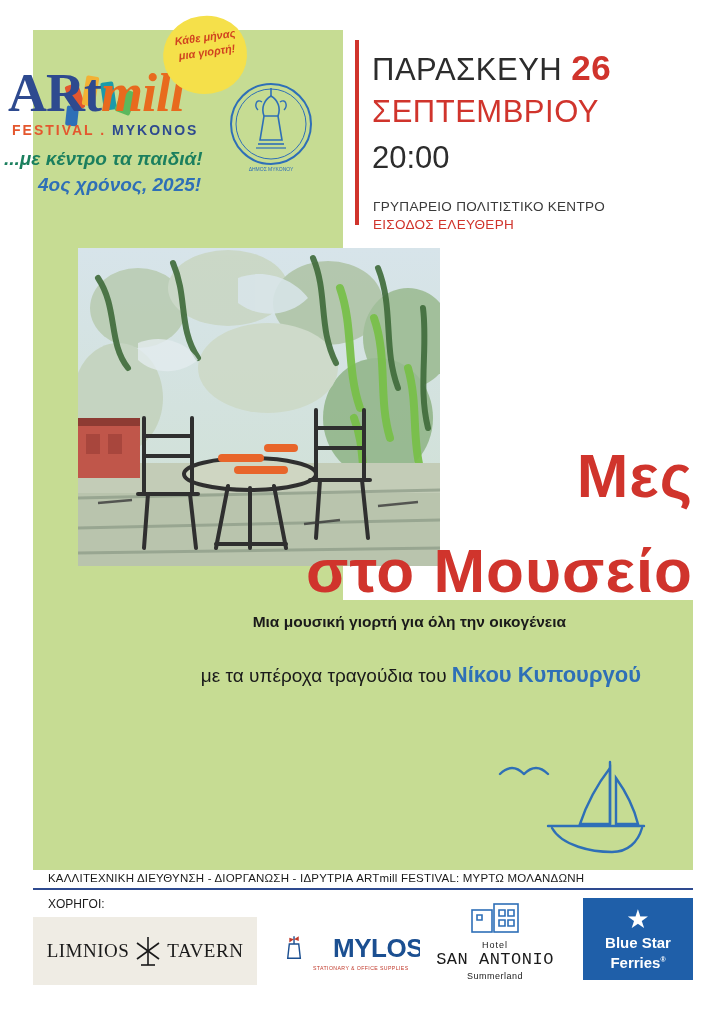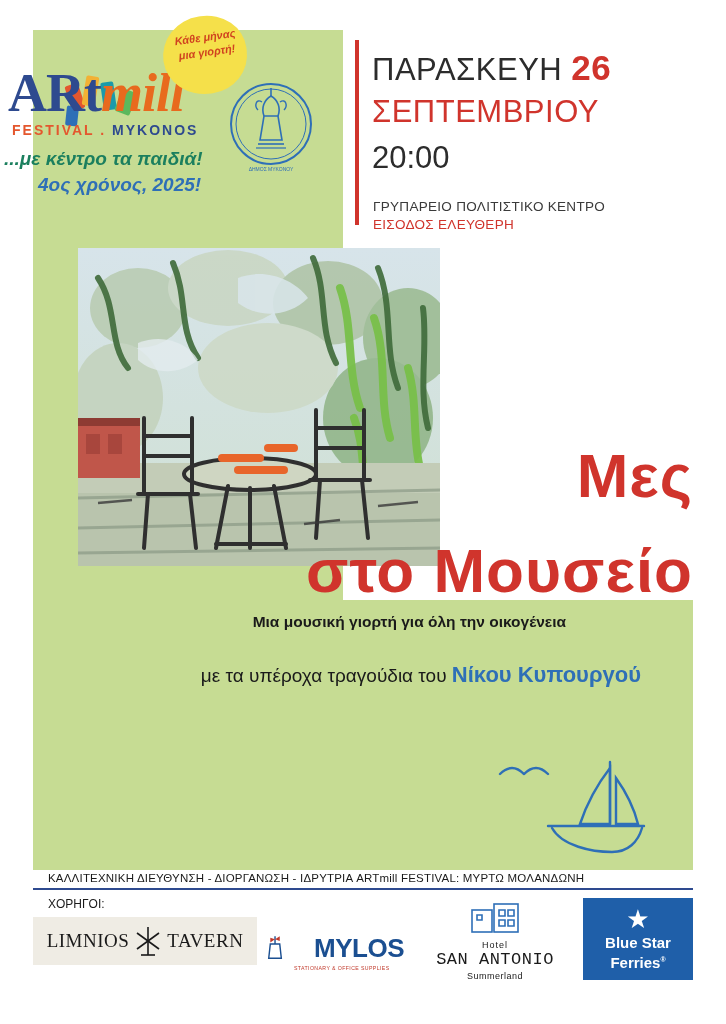--- a/index.html
+++ b/index.html
@@ -308,32 +308,32 @@
     font-size: 12px;
     color: #1a1a1a;
   }
   .sponsor-box {
     position: absolute;
     top: 905px;
     height: 72px;
     background: #ffffff;
   }
   .sp-limnios {
-    left: 33px; top: 917px; width: 224px; height: 48px;
+    left: 33px; top: 917px; width: 224px; height: 68px;
     background: #efece4;
     display: flex; align-items: center; justify-content: center;
   }
   .sp-limnios .txt {
     font-size: 19px;
     color: #1a1a1a;
     letter-spacing: 0.5px;
     font-family: "Liberation Serif", serif;
   }
   .sp-mylos {
-    left: 264px; top: 917px; width: 140px; height: 62px;
+    left: 283px; top: 917px; width: 140px; height: 62px;
     display: flex; align-items: center; justify-content: flex-start; gap: 28px;
   }
   .sp-mylos .mylos-word {
     font-size: 26px;
     font-weight: 700;
     color: #1b4f91;
     letter-spacing: -0.5px;
   }
   .sp-mylos .mylos-sub {
     position: absolute;

